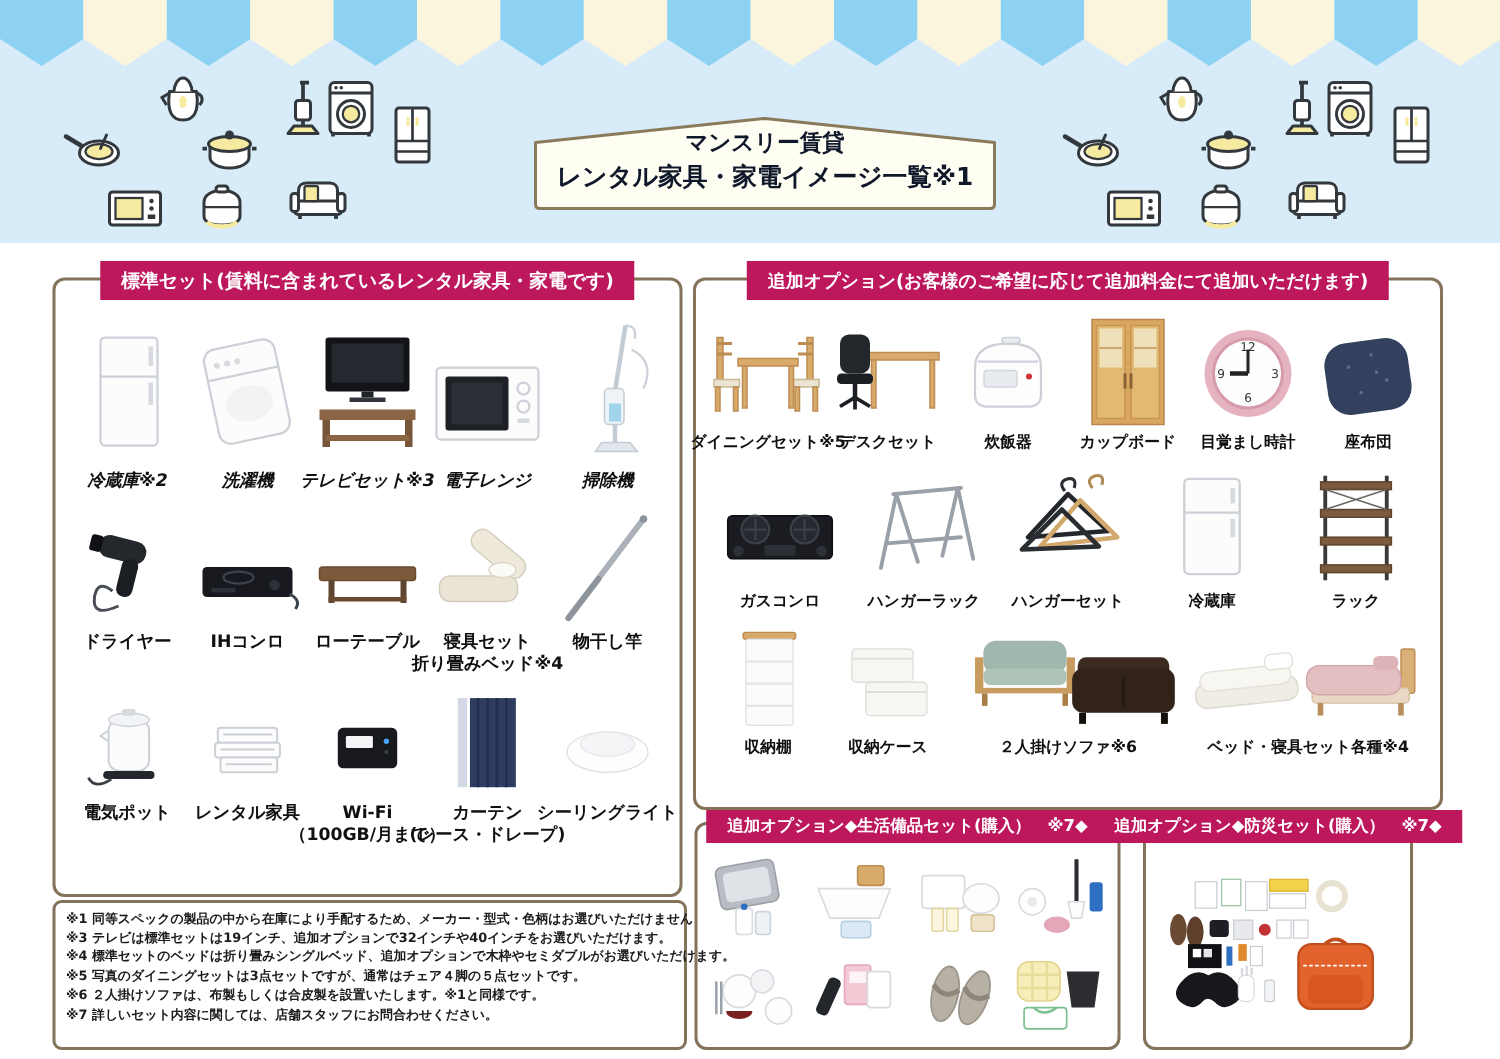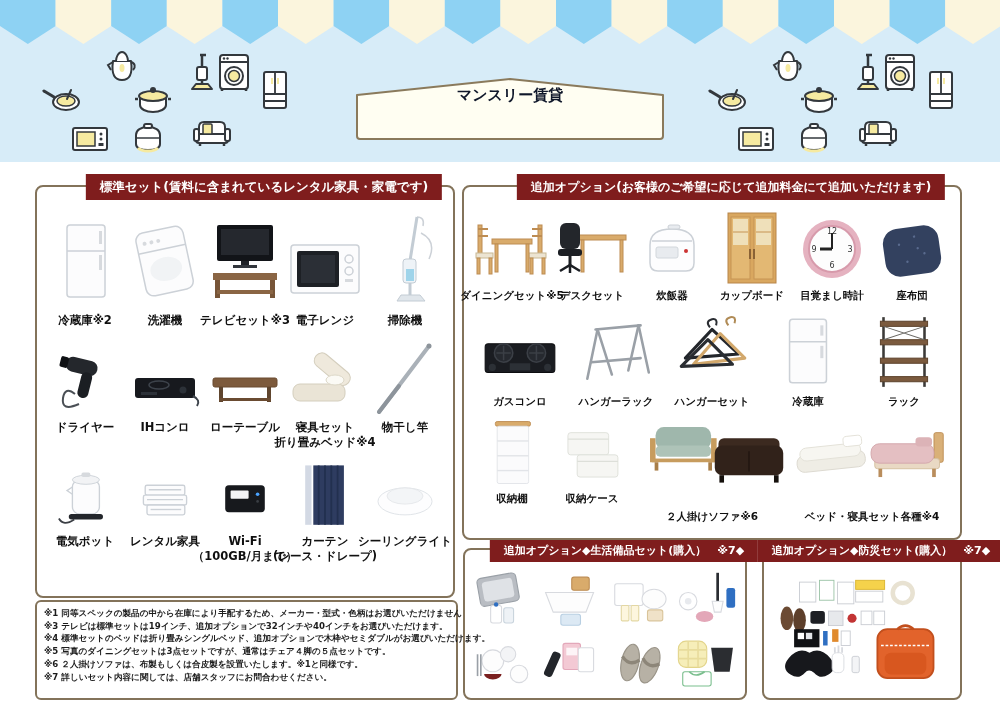--- a/index.html
+++ b/index.html
@@ -10,38 +10,38 @@
   .awning{position:absolute;left:0;top:0;}
   .cluster{position:absolute;top:46px;width:280px;height:110px;}
   .titlebox{position:absolute;left:352px;top:76px;width:316px;height:66px;}
   .plaque{position:absolute;left:0;top:0;width:100%;height:100%;}
   .titletext{position:absolute;left:0;top:9px;width:100%;text-align:center;color:#0f172a;font-weight:700;}
   .t1{font-size:15px;line-height:1.45;}
   .t2{font-size:16.5px;line-height:1.35;}
 
   
   .panel{position:absolute;border:2px solid #83735a;border-radius:8px;background:#fff;box-sizing:border-box;}
-  .hdr{position:absolute;top:-13px;left:50%;transform:translateX(-50%);background:#7f1d1d;color:#fff;
-       font-weight:700;text-align:center;white-space:nowrap;padding:0 14px;height:26px;line-height:26px;margin-left:19px;}
+  .hdr{position:absolute;top:-13px;left:50%;transform:translateX(-50%);background:#be185d;color:#fff;
+       font-weight:700;text-align:center;white-space:nowrap;padding:0 14px;height:26px;line-height:26px;}
   #std{left:35px;top:185px;width:420px;height:413px;}
   #std .hdr{font-size:12.5px;}
   #opt{left:462px;top:185px;width:500px;height:355px;}
   #opt .hdr{font-size:12px;}
   #life{left:463px;top:548px;width:284px;height:152px;}
-  #bousai{left:762px;top:548px;width:200px;height:152px;}
+  #bousai{left:762px;top:548px;width:180px;height:152px;}
   #life .hdr,#bousai .hdr{font-size:11px;top:-10px;height:22px;line-height:22px;text-align:right;}
 
   .rows{position:absolute;left:0;top:0;width:100%;}
   .row{display:flex;padding:0 8px;}
   #std .row{margin-top:10px;}
-  #std .row:first-child{margin-top:20px;}
+  #std .row:first-child{margin-top:20px;font-style:italic;}
   #opt .row{margin-top:8px;}
   #opt .row:first-child{margin-top:18px;}
   .cell{flex:1;display:flex;flex-direction:column;align-items:center;min-width:0;}
-  .cell.w2{flex:2;gap:18px;}
+  .cell.w2{flex:2;}
   .ph{width:100%;display:flex;align-items:flex-end;justify-content:flex-start;}
   .ph svg{width:100%;height:100%;}
   .hA{height:104px;} .hB{height:80px;} .hC{height:72px;}
   .hD{height:82px;} .hE{height:74px;}
   .lbl{font-weight:700;color:#101010;text-align:center;white-space:nowrap;line-height:1.3;margin-top:2px;}
   #std .lbl{font-size:11.5px;}
   #opt .lbl{font-size:10.5px;}
   .l2{display:block;text-align:right;}
   .l2:empty{display:none;}
 
@@ -167,20 +167,21 @@
     <svg class="cluster" style="left:694px" viewBox="0 0 280 110">
         <use href="#icluster"></use>
       </svg>
 
     <div class="titlebox">
       <svg class="plaque" viewBox="0 0 316 66">
         <path d="M5 19 L158 3 L311 19 L311 60 Q311 63 308 63 L8 63 Q5 63 5 60 Z" fill="#fffef2" stroke="#8a7a5c" stroke-width="2" stroke-linejoin="round"></path>
       </svg>
       <div class="titletext">
         <div class="t1">マンスリー賃貸</div>
+        <div class="t2">レンタル家具・家電イメージ一覧※1</div>
       </div>
     </div>
   </div>
 
   <section class="panel" id="std">
     <div class="hdr">標準セット(賃料に含まれているレンタル家具・家電です)</div>
     <div class="rows">
       <div class="row">
         <div class="cell">
           <div class="ph hA">

